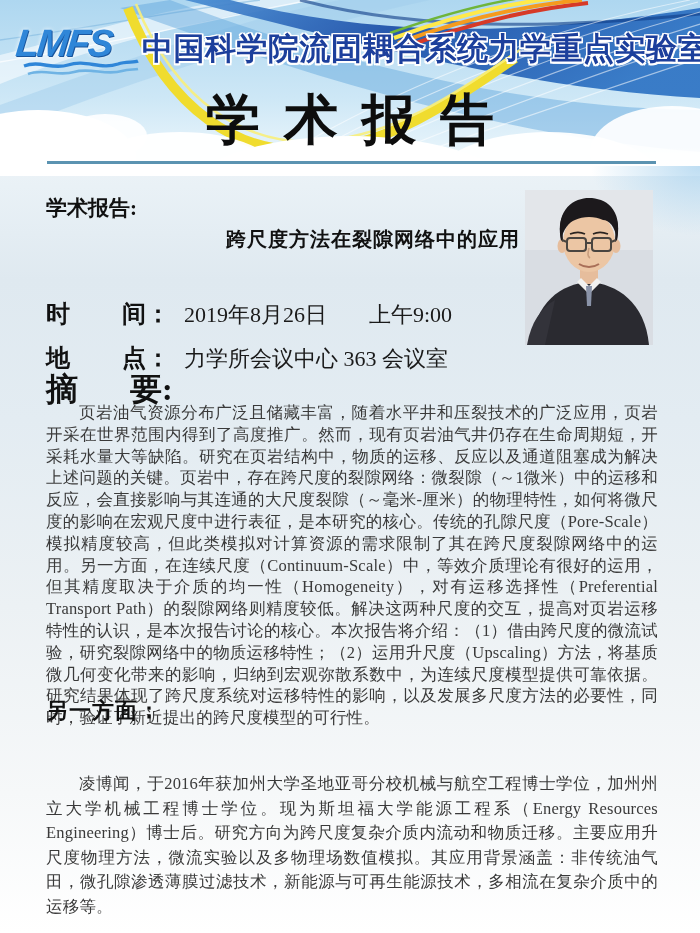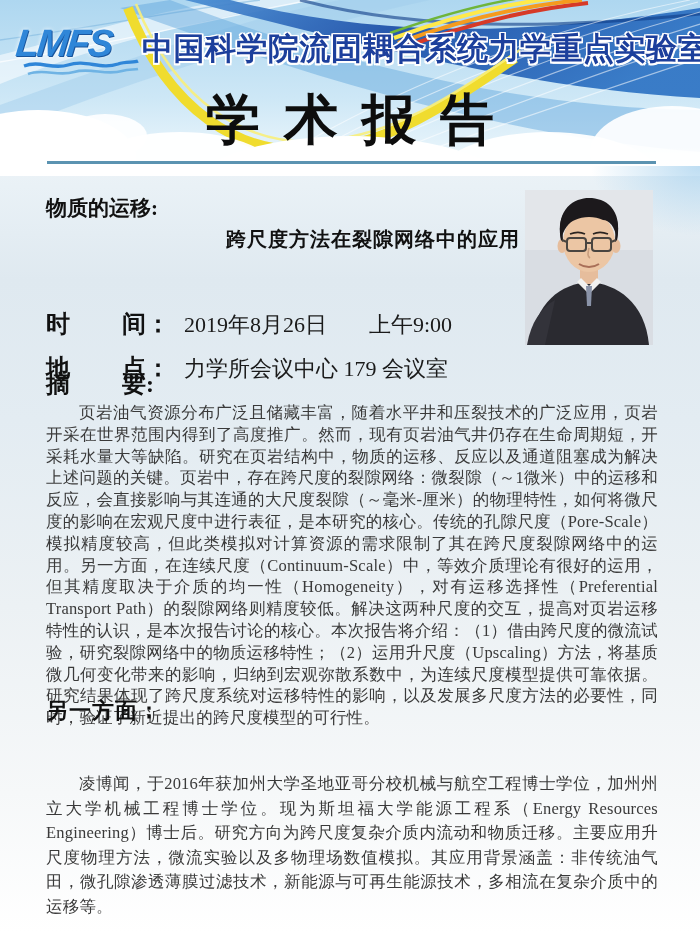--- a/index.html
+++ b/index.html
@@ -30,29 +30,29 @@
     position:absolute;left:0;top:84px;width:700px;z-index:5;text-align:center;
     font-size:54px;font-weight:bold;color:#0d0d0d;letter-spacing:24px;text-indent:24px;
   }
   .rule{position:absolute;left:47px;top:161px;width:609px;height:3px;background:#5b93b1;z-index:4;}
   .right-wash{position:absolute;right:0;top:166px;width:110px;height:70px;z-index:0;
     background:radial-gradient(ellipse at 100% 0%,rgba(168,210,238,.75),rgba(168,210,238,0) 70%);}
   .topic-label{position:absolute;left:46px;top:194px;font-size:21px;font-weight:bold;color:#111;z-index:3;}
   .topic-title{position:absolute;left:0;top:226px;width:690px;text-align:center;font-size:20px;font-weight:bold;color:#111;z-index:3;letter-spacing:1px;padding-left:28px;}
   .photo{position:absolute;left:525px;top:190px;width:128px;height:155px;z-index:3;
     background:linear-gradient(180deg,#dfe2e7,#cfd4db);box-shadow:0 0 0 1px #c2c8cf inset;}
-  .info-row{position:absolute;left:46px;z-index:3;white-space:nowrap;margin-top:10px;}
+  .info-row{position:absolute;left:46px;z-index:3;white-space:nowrap;}
   .info-row.time{top:298px;}
   .info-row.venue{top:342px;}
   .info-label{font-size:24px;font-weight:bold;color:#111;}
   .info-value{font-size:22px;color:#1a1a1a;}
   .label-gap{display:inline-block;width:52px;}
   .value-lead{display:inline-block;width:14px;}
   .clock-gap{display:inline-block;width:42px;}
-  .abstract-label{position:absolute;left:46px;top:368px;font-size:24px;font-weight:bold;color:#111;z-index:3;}
+  .abstract-label{position:absolute;left:46px;top:368px;font-size:32px;font-weight:bold;color:#111;z-index:3;}
   .abstract-text{
     position:absolute;left:46px;top:402px;width:612px;z-index:3;
     font-size:16.5px;line-height:21.8px;text-align:justify;text-indent:2em;
     color:#3a3a3a;letter-spacing:0.2px;
   }
   .bio-label{position:absolute;left:46px;top:696px;font-size:22px;font-weight:bold;color:#111;z-index:3;letter-spacing:1px;}
   .bio-text{
     position:absolute;left:46px;top:772px;width:612px;z-index:3;
     font-size:16.5px;line-height:24.5px;text-align:justify;text-indent:2em;
     color:#3a3a3a;letter-spacing:0.2px;
@@ -125,21 +125,21 @@
       <path d="M2,8 C18,2 30,12 46,7 C64,1 78,12 96,6 C104,3 112,5 116,3" stroke="#2f86d8" stroke-width="3.4" fill="none"></path>
       <path d="M6,16 C22,10 36,19 52,14 C68,9 84,18 100,13 C107,11 112,12 116,11" stroke="#6fb3e4" stroke-width="2.6" fill="none"></path>
     </svg>
   </div>
 
   <div class="lab-name">中国科学院流固耦合系统力学重点实验室</div>
   <div class="poster-title">学术报告</div>
   <div class="rule"></div>
   <div class="right-wash"></div>
 
-  <div class="topic-label">物质的运移:</div>
+  <div class="topic-label">学术报告:</div>
   <div class="topic-title">跨尺度方法在裂隙网络中的应用</div>
 
   <div class="photo">
     <svg width="128" height="155" viewBox="0 0 128 155">
       <rect width="128" height="155" fill="#d9dde3"></rect>
       <rect width="128" height="60" fill="#e3e6ea"></rect>
 
       <path d="M6,155 C10,112 36,94 64,92 C92,94 120,112 124,155 Z" fill="#2a2a30"></path>
       <path d="M2,155 C6,132 16,118 30,110 L20,155 Z" fill="#33333a"></path>
 
@@ -167,21 +167,21 @@
       <path d="M68,44 C72,42 78,42 83,44" stroke="#2b2420" stroke-width="1.6" fill="none"></path>
       <path d="M64,58 C63,63 62,66 65,68" stroke="#c89e7e" stroke-width="1.6" fill="none"></path>
       <path d="M54,74 C60,78 68,78 74,74" stroke="#a96f58" stroke-width="2" fill="none"></path>
     </svg>
   </div>
 
   <div class="info-row time">
     <span class="info-label"><span>时</span><span class="label-gap"></span><span>间：</span></span><span class="value-lead"></span><span class="info-value"><span>2019年8月26日</span><span class="clock-gap"></span><span>上午9:00</span></span>
   </div>
   <div class="info-row venue">
-    <span class="info-label"><span>地</span><span class="label-gap"></span><span>点：</span></span><span class="value-lead"></span><span class="info-value">力学所会议中心 179 会议室</span>
+    <span class="info-label"><span>地</span><span class="label-gap"></span><span>点：</span></span><span class="value-lead"></span><span class="info-value">力学所会议中心 363 会议室</span>
   </div>
 
   <div class="abstract-label"><span>摘</span><span class="label-gap"></span><span>要:</span></div>
   <div class="abstract-text">页岩油气资源分布广泛且储藏丰富，随着水平井和压裂技术的广泛应用，页岩开采在世界范围内得到了高度推广。然而，现有页岩油气井仍存在生命周期短，开采耗水量大等缺陷。研究在页岩结构中，物质的运移、反应以及通道阻塞成为解决上述问题的关键。页岩中，存在跨尺度的裂隙网络：微裂隙（～1微米）中的运移和反应，会直接影响与其连通的大尺度裂隙（～毫米-厘米）的物理特性，如何将微尺度的影响在宏观尺度中进行表征，是本研究的核心。传统的孔隙尺度（Pore-Scale）模拟精度较高，但此类模拟对计算资源的需求限制了其在跨尺度裂隙网络中的运用。另一方面，在连续尺度（Continuum-Scale）中，等效介质理论有很好的运用，但其精度取决于介质的均一性（Homogeneity），对有运移选择性（Preferential Transport Path）的裂隙网络则精度较低。解决这两种尺度的交互，提高对页岩运移特性的认识，是本次报告讨论的核心。本次报告将介绍：（1）借由跨尺度的微流试验，研究裂隙网络中的物质运移特性；（2）运用升尺度（Upscaling）方法，将基质微几何变化带来的影响，归纳到宏观弥散系数中，为连续尺度模型提供可靠依据。研究结果体现了跨尺度系统对运移特性的影响，以及发展多尺度方法的必要性，同时，验证了新近提出的跨尺度模型的可行性。</div>
 
   <div class="bio-label">另一方面：</div>
   <div class="bio-text">凌博闻，于2016年获加州大学圣地亚哥分校机械与航空工程博士学位，加州州立大学机械工程博士学位。现为斯坦福大学能源工程系（Energy Resources Engineering）博士后。研究方向为跨尺度复杂介质内流动和物质迁移。主要应用升尺度物理方法，微流实验以及多物理场数值模拟。其应用背景涵盖：非传统油气田，微孔隙渗透薄膜过滤技术，新能源与可再生能源技术，多相流在复杂介质中的运移等。</div>
 
   <svg class="ftr-svg" width="700" height="80" viewBox="0 0 80 0 ">
     <defs>

